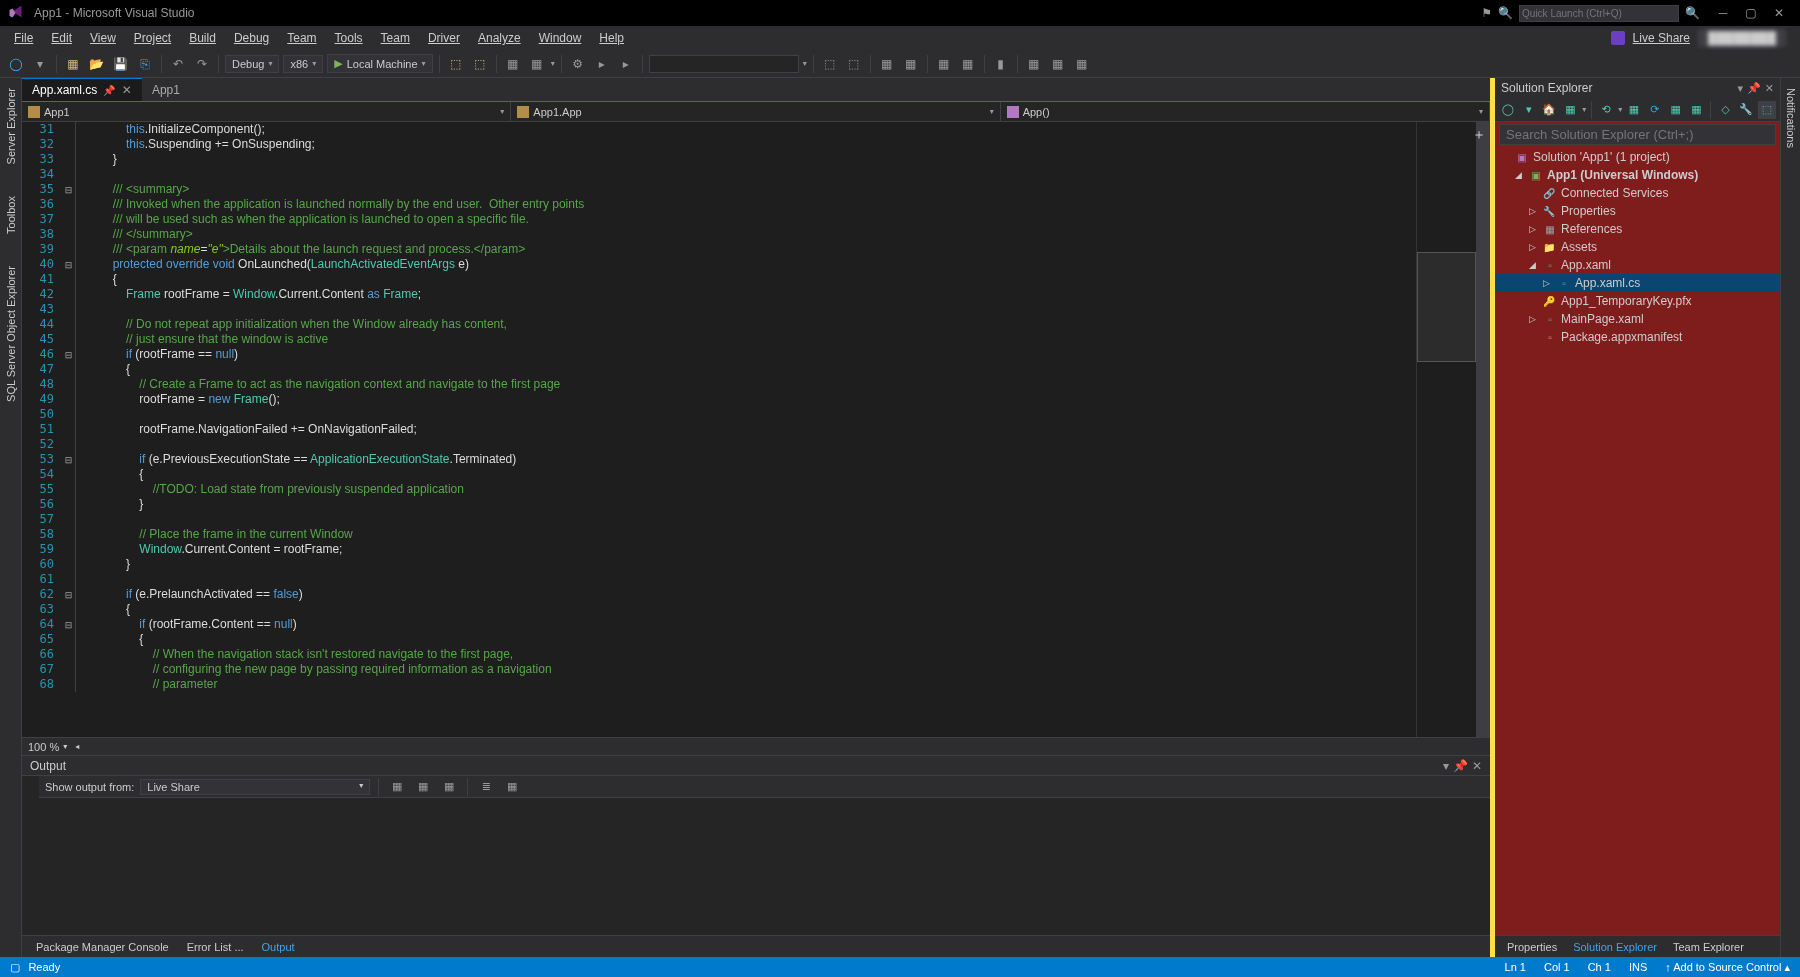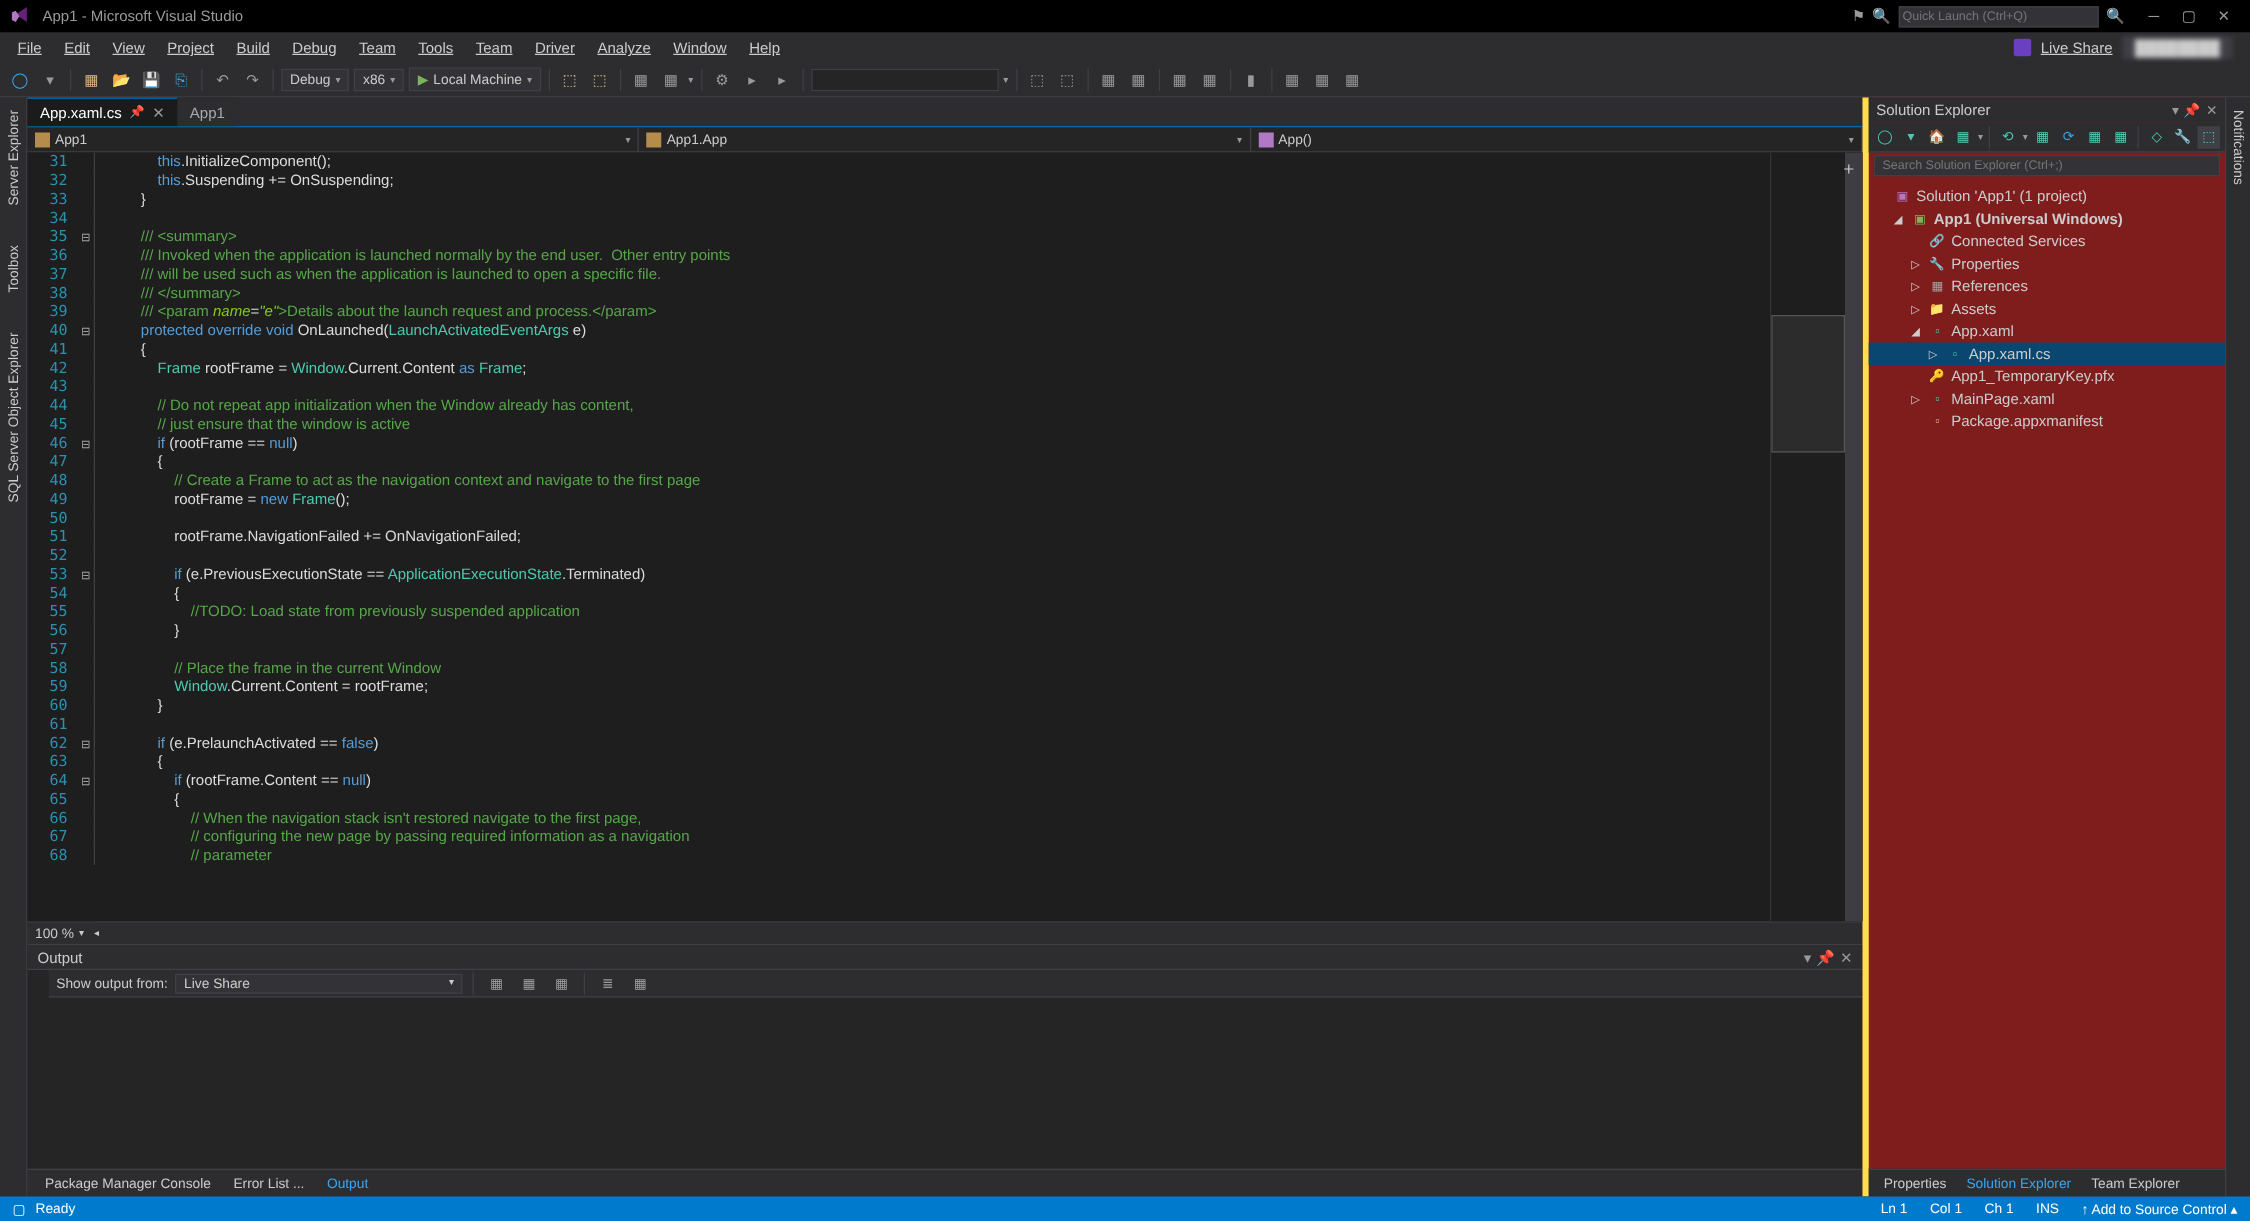--- a/index.html
+++ b/index.html
@@ -86,21 +86,21 @@
 .btabs .bt { padding:2px 8px; color:#ccc; font-size:11px; }
 .btabs .bt.active { color:#3ba6ee; }
 
 
 .right-panel { width:290px; background:#7f1d1d; border-left:5px solid #fde047; display:flex; flex-direction:column; }
 .right-panel .hdr { height:20px; background:#2d2d30; display:flex; align-items:center; justify-content:space-between; padding:0 6px; color:#ccc; font-size:12px;}
 .right-panel .hdr .icons { display:flex; gap:4px; color:#999; font-size:11px;}
 .right-panel .se-tb { height:24px; background:#2d2d30; border-bottom:1px solid #3f3f46; display:flex; align-items:center; padding:0 4px; gap:3px;}
 .right-panel .se-tb .tb-ico { width:18px; height:18px; display:flex; align-items:center; justify-content:center; color:#4ec9b0; font-size:11px;}
 .right-panel .search { height:22px; padding:2px 4px; }
-.right-panel .search input { width:100%; background:#333337; border:1px solid #3f3f46; color:#aaa; padding:2px 6px; font-size:10px;}
+.right-panel .search input { width:100%; background:#333337; border:1px solid #3f3f46; color:#aaa; padding:2px 6px; font-size:13px;}
 .tree { flex:1; padding:4px 0; font-size:12px; color:#ccc; }
 .tree .node { display:flex; align-items:center; height:18px; padding:0 6px; gap:4px; }
 .tree .node.sel { background:#094771; }
 .tree .arr { width:10px; font-size:9px; color:#ccc; }
 .tree .ico { width:14px; height:14px; display:flex; align-items:center; justify-content:center; font-size:10px;}
 .tree .i0{ padding-left:6px;} .tree .i1{ padding-left:20px;} .tree .i2{ padding-left:34px;} .tree .i3{ padding-left:48px;}
 .right-panel .btabs2 { height:22px; background:#2d2d30; border-top:1px solid #3f3f46; display:flex; align-items:center; padding:0 4px;}
 .right-panel .btabs2 .bt { padding:2px 8px; color:#ccc; font-size:11px;}
 .right-panel .btabs2 .bt.active { color:#3ba6ee;}
 

